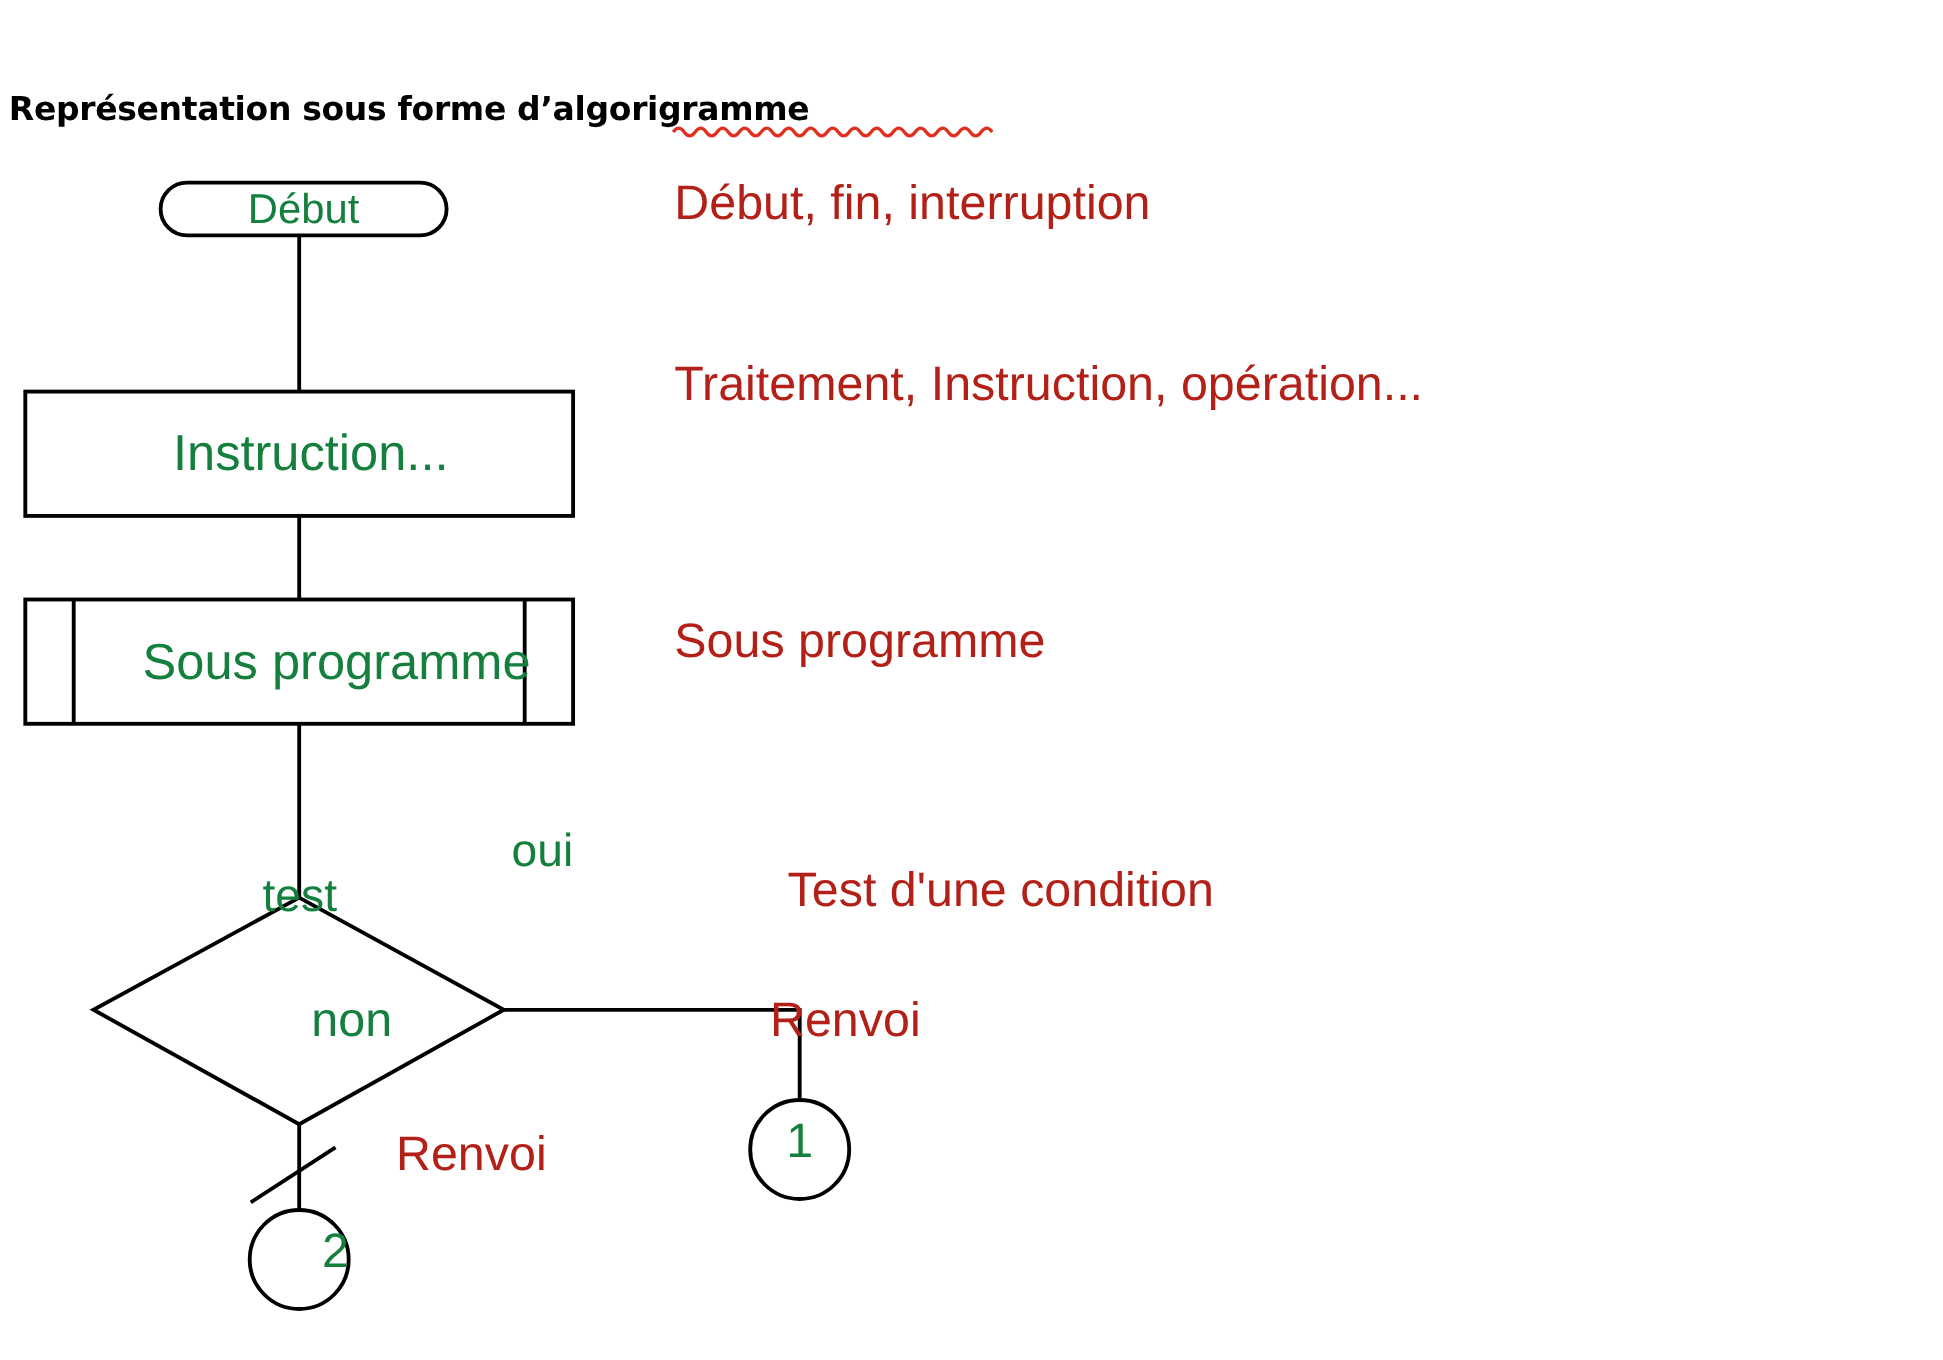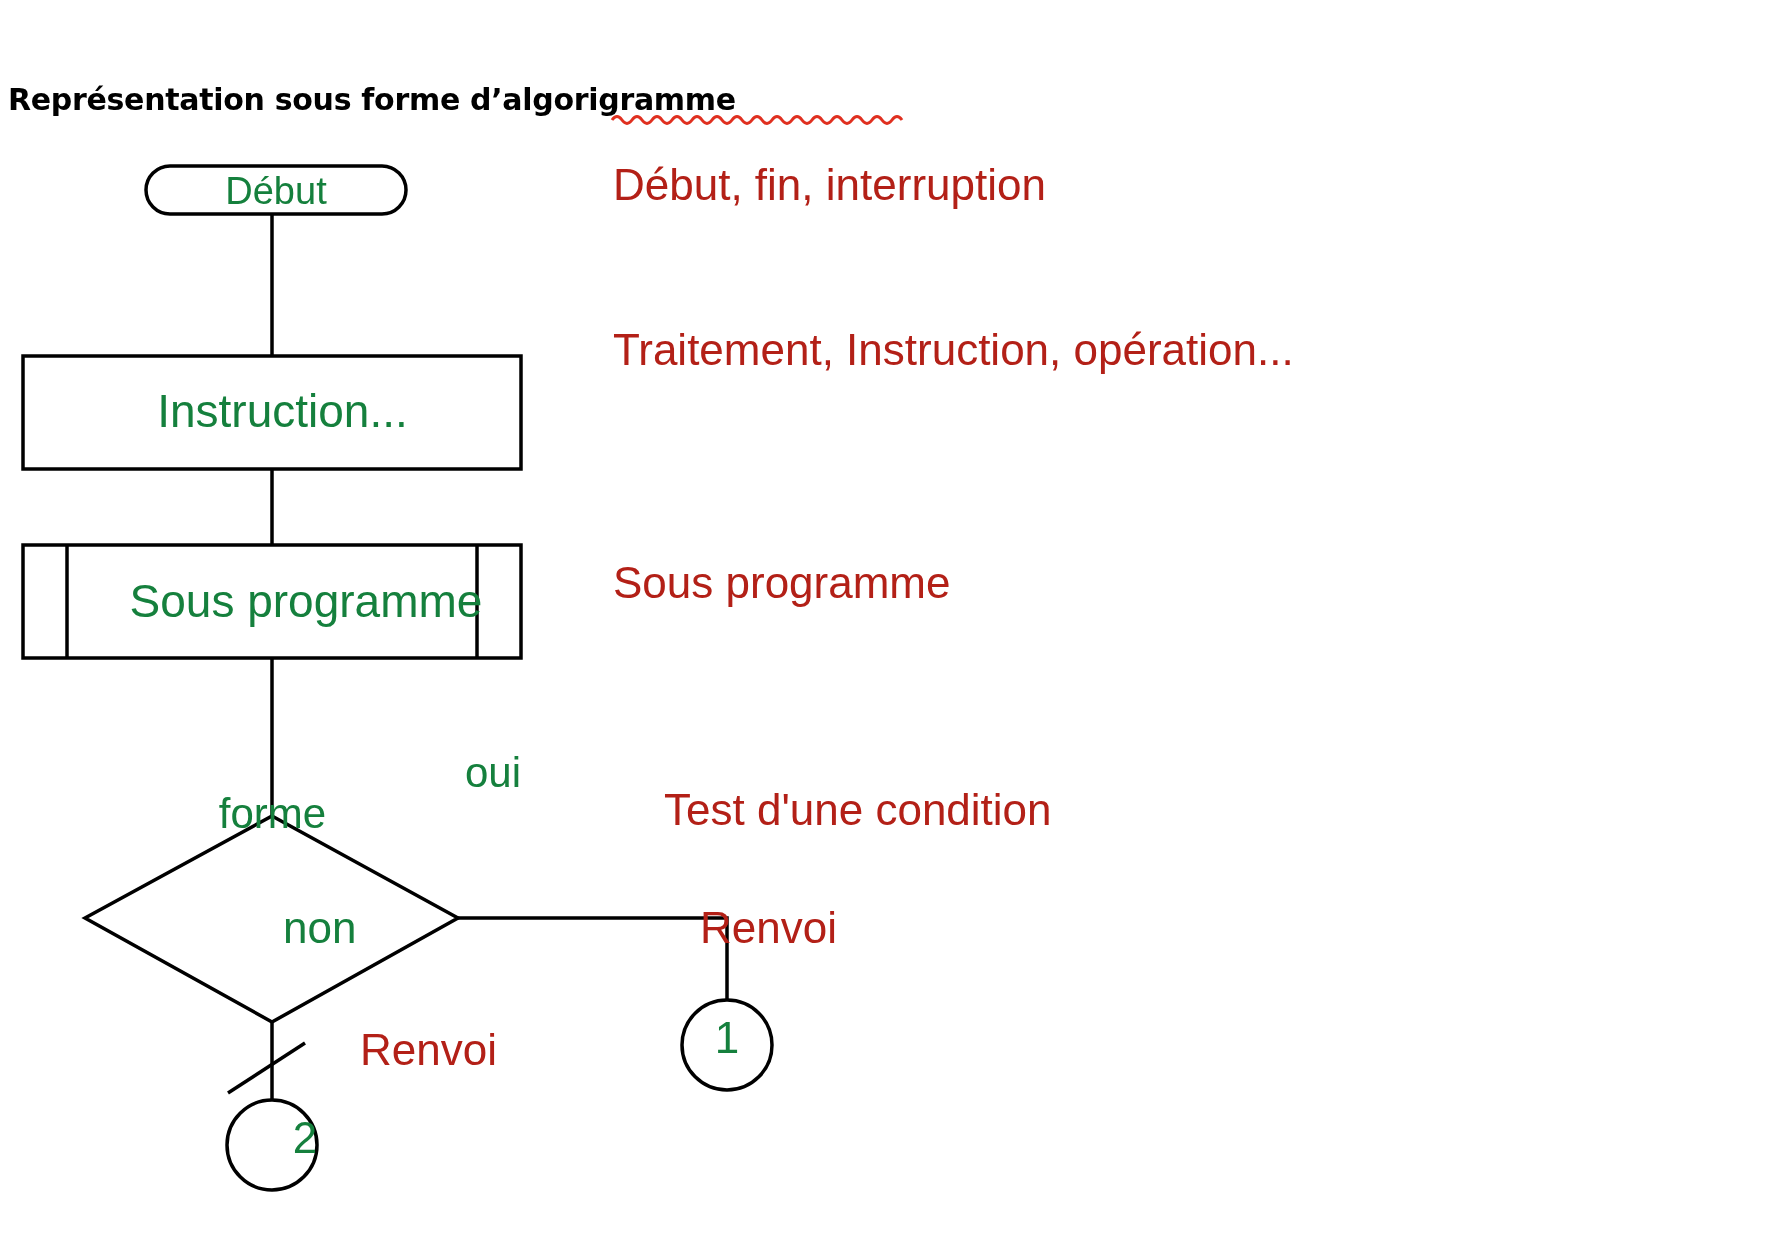--- a/index.html
+++ b/index.html
@@ -49,21 +49,21 @@
   #lbl-sousprg { left: 67px;  top: 545px; width: 478px; text-align: center; line-height: 113px; font-size: 46px; }
   #lbl-test    { left: 85px;  top: 790px; width: 375px; text-align: center; font-size: 42px; }
   #lbl-oui     { left: 465px; top: 749px; font-size: 42px; }
   #lbl-non     { left: 283px; top: 903px; font-size: 44px; }
   #lbl-num1    { left: 682px; top: 1013px; width: 90px; text-align: center; font-size: 44px; }
   #lbl-num2    { left: 260px; top: 1113px; width: 90px; text-align: center; font-size: 44px; }
 
   #r-debut   { left: 613px; top: 160px; }
   #r-trait   { left: 613px; top: 325px; }
   #r-sous    { left: 613px; top: 558px; }
-  #r-test    { left: 664px; top: 785px; }
+  #r-test    { left: 716px; top: 785px; }
   #r-renvoi1 { left: 700px; top: 903px; }
   #r-renvoi2 { left: 360px; top: 1025px; }
 </style>
 </head>
 <body>
 
 <div id="page">
 
   <div id="title">Représentation sous forme d’algorigramme</div>
 
@@ -94,21 +94,21 @@
     <line x1="272" y1="1022" x2="272" y2="1100" stroke="#000000" stroke-width="3.5"></line>
 
     <line x1="228" y1="1093" x2="305" y2="1043" stroke="#000000" stroke-width="3.5"></line>
 
     <circle cx="272" cy="1145" r="45" fill="#ffffff" stroke="#000000" stroke-width="3.5"></circle>
   </svg>
 
   <div class="lbl" id="lbl-debut">Début</div>
   <div class="lbl" id="lbl-instr">Instruction...</div>
   <div class="lbl" id="lbl-sousprg">Sous programme</div>
-  <div class="lbl" id="lbl-test">forme</div>
+  <div class="lbl" id="lbl-test">test</div>
   <div class="lbl" id="lbl-num1">1</div>
   <div class="lbl" id="lbl-num2">2</div>
 
   <div class="lbl" id="lbl-oui">oui</div>
   <div class="lbl" id="lbl-non">non</div>
 
   <div class="redtext" id="r-debut">Début, fin, interruption</div>
   <div class="redtext" id="r-trait">Traitement, Instruction, opération...</div>
   <div class="redtext" id="r-sous">Sous programme</div>
   <div class="redtext" id="r-test">Test d'une condition</div>

